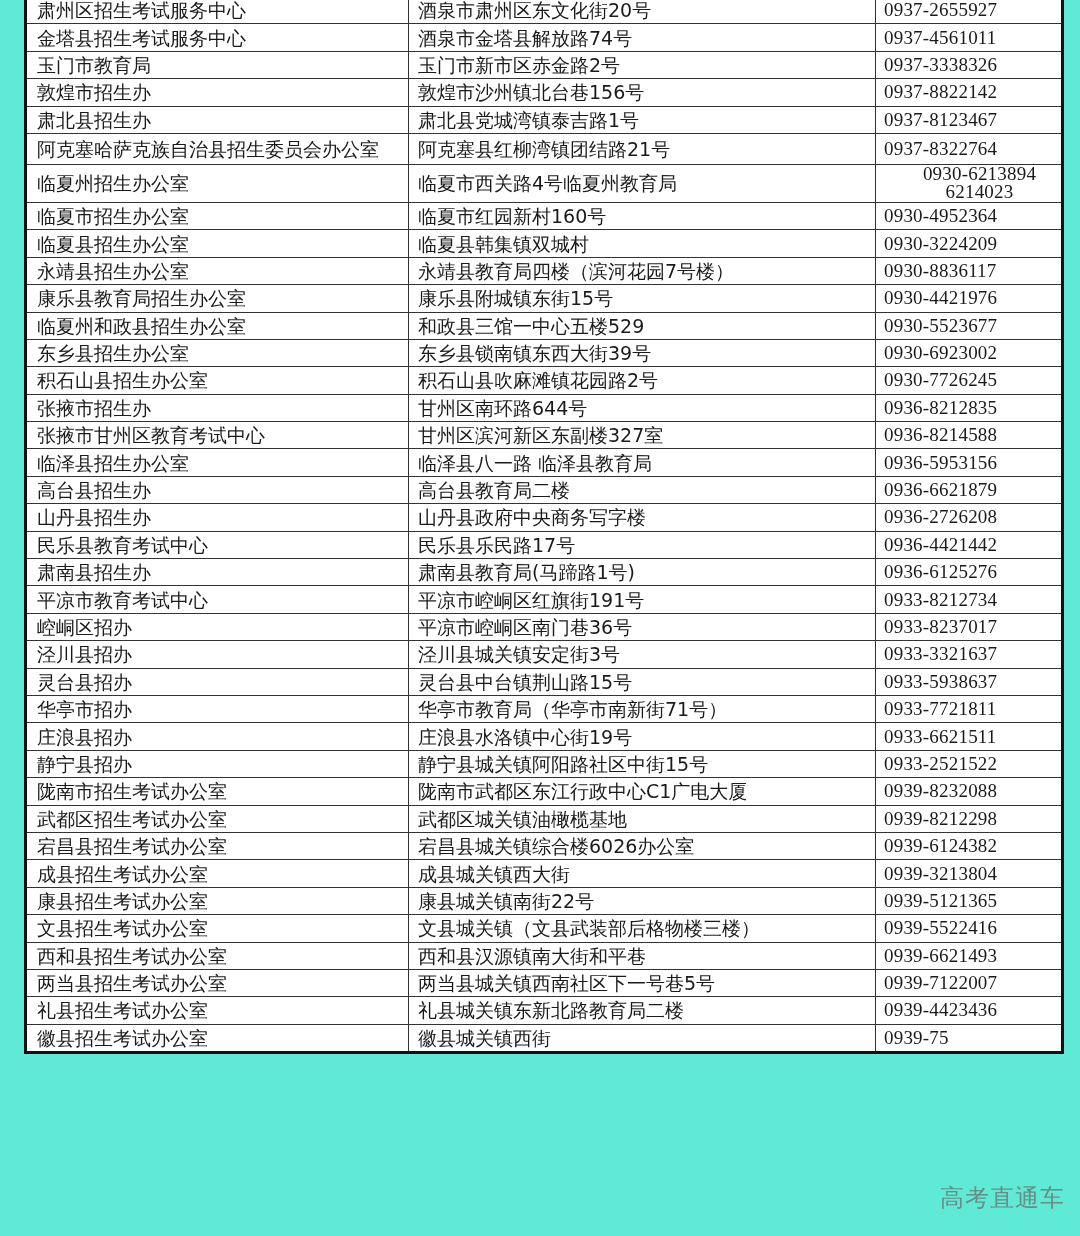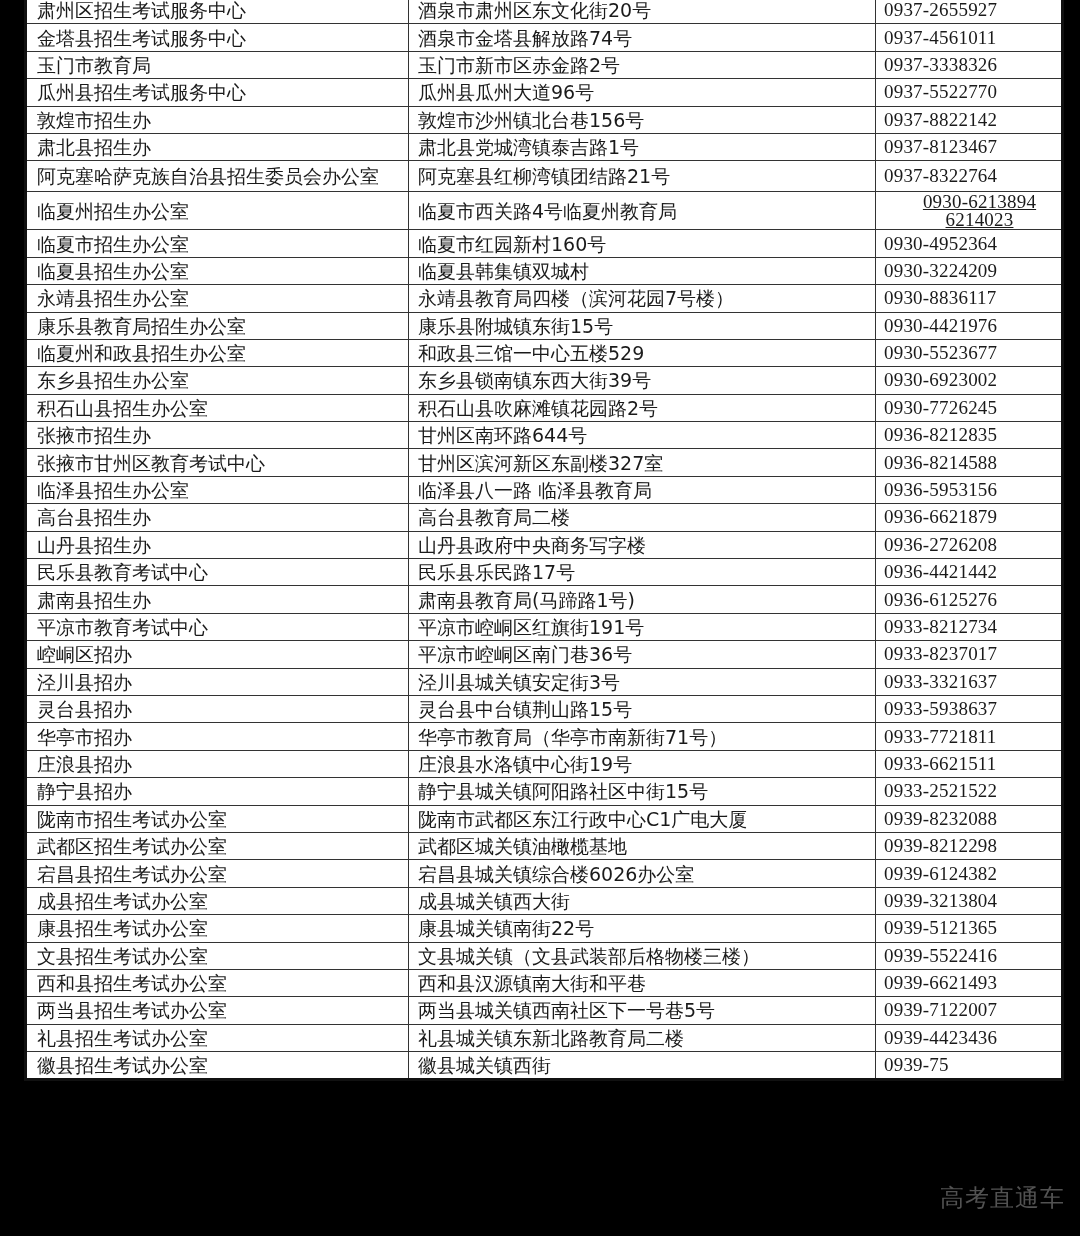--- a/index.html
+++ b/index.html
@@ -7,21 +7,21 @@
       padding: 0;
       width: 1080px;
       height: 1236px;
       overflow: hidden;
       background: #f1f5f9;
     }
     .page {
       position: relative;
       width: 1080px;
       height: 1236px;
-      background: #000000;
+      background: #5eead4;
     }
     .sheet {
       position: absolute;
       left: 24px;
       top: -4px;
       width: 1037px;
       background: #ffffff;
     }
     table.contacts {
       border-collapse: collapse;
@@ -54,21 +54,20 @@
     table.contacts td.phone {
       font-family: "Liberation Serif", serif;
       font-size: 19px;
       padding-left: 8px;
       letter-spacing: 0.2px;
     }
     table.contacts td.phone.multi {
       text-align: center;
       line-height: 18px;
       padding-left: 30px;
-      text-decoration: underline;
     }
     table.contacts tr.tall td { height: 30px; }
     table.contacts tr.taller td { height: 37px; margin-top: 44px; }
     .phone-line { display: block; }
     .watermark {
       position: absolute;
       left: 940px;
       top: 1182px;
       font-family: "DejaVu Sans", sans-serif;
       font-size: 24px;
@@ -98,25 +97,20 @@
             <td class="name">金塔县招生考试服务中心</td>
             <td class="addr">酒泉市金塔县解放路74号</td>
             <td class="phone">0937-4561011</td>
           </tr>
           <tr>
             <td class="name">玉门市教育局</td>
             <td class="addr">玉门市新市区赤金路2号</td>
             <td class="phone">0937-3338326</td>
           </tr>
           <tr>
-            <td class="name">瓜州县招生考试服务中心</td>
-            <td class="addr">瓜州县瓜州大道96号</td>
-            <td class="phone">0937-5522770</td>
-          </tr>
-          <tr>
             <td class="name">敦煌市招生办</td>
             <td class="addr">敦煌市沙州镇北台巷156号</td>
             <td class="phone">0937-8822142</td>
           </tr>
           <tr>
             <td class="name">肃北县招生办</td>
             <td class="addr">肃北县党城湾镇泰吉路1号</td>
             <td class="phone">0937-8123467</td>
           </tr>
           <tr class="tall">

